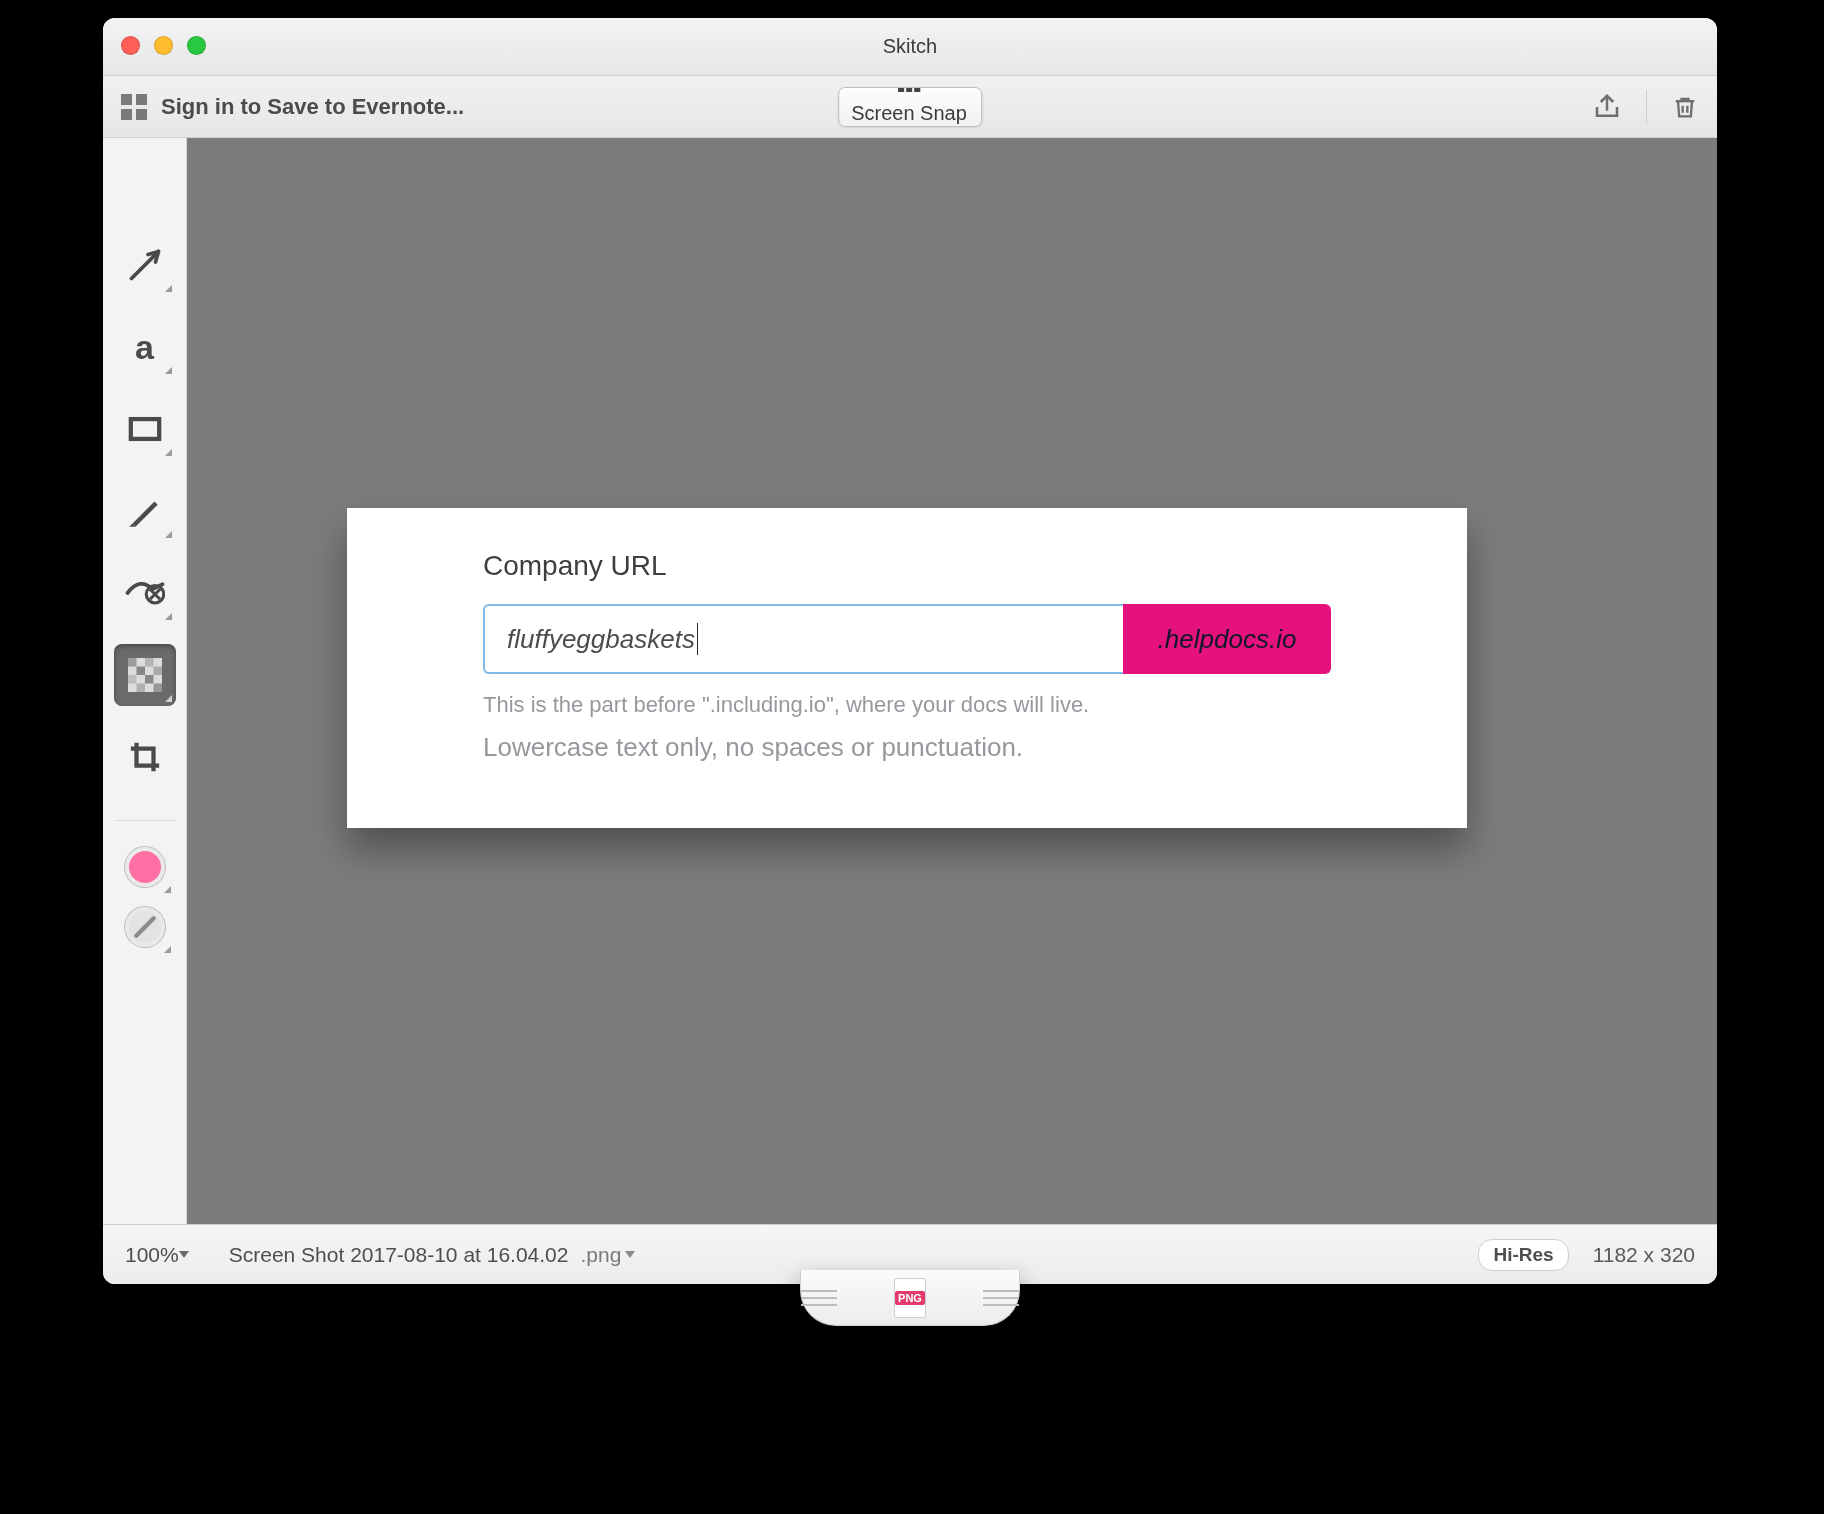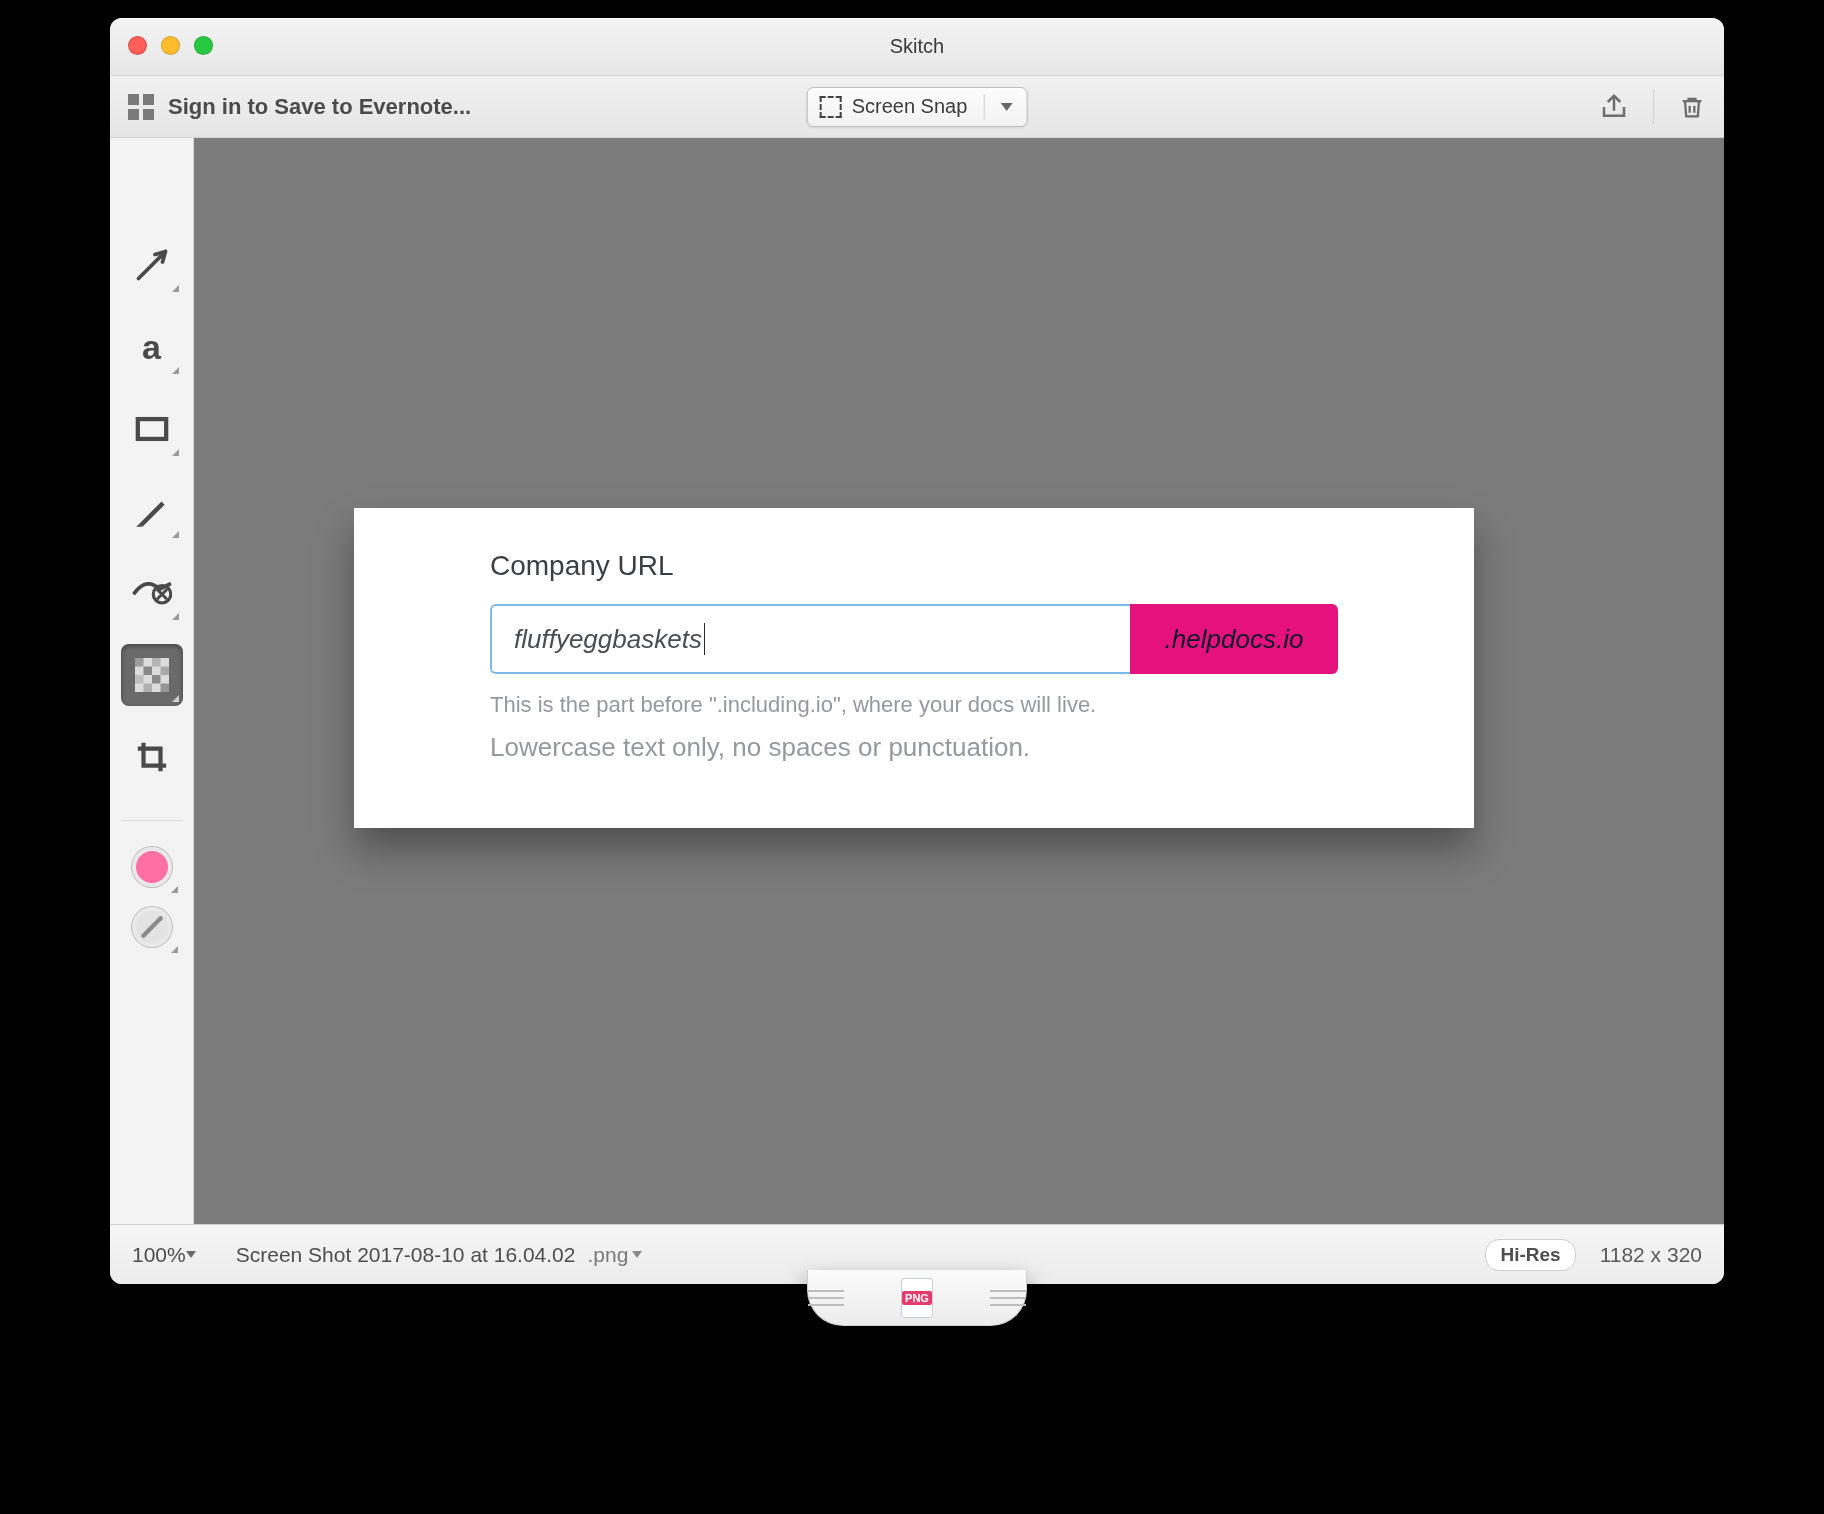--- a/index.html
+++ b/index.html
@@ -2,21 +2,21 @@
 <html><head>
 <meta charset="utf-8">
 <style>
   * { box-sizing: border-box; margin: 0; padding: 0; }
   html, body { width: 1824px; height: 1514px; background: #000; font-family: -apple-system, "Helvetica Neue", Arial, sans-serif; }
   .stage { position: relative; width: 1824px; height: 1514px; }
 
   
   .window {
     position: absolute;
-    left: 110px; top: 18px;
+    left: 103px; top: 18px;
     width: 1614px; height: 1266px;
     background: #efefef;
     border-radius: 12px;
     box-shadow: 0 30px 80px rgba(0,0,0,.55);
     overflow: visible;
   }
   .titlebar {
     height: 58px;
     background: linear-gradient(#f3f3f3,#e7e7e7);
     border-bottom: 1px solid #d0d0d0;
@@ -41,20 +41,21 @@
   .signin { margin-left: 14px; font-size: 22px; font-weight: 700; color:#4b4b4b; }
 
   .capture-btn {
     position:absolute; left:50%; transform:translateX(-50%);
     height: 40px; padding: 0 14px 0 12px;
     background: linear-gradient(#fdfdfd,#f2f2f2);
     border: 1px solid #bdbdbd; border-radius: 7px;
     display:flex; align-items:center; gap:10px;
     font-size: 20px; color:#3b3b3b;
     box-shadow: 0 1px 0 rgba(255,255,255,.8) inset, 0 1px 2px rgba(0,0,0,.08);
+    flex-direction: column;
   }
   .capture-btn .divider { width:1px; height:26px; background:#cfcfcf; margin:0 6px; }
   .capture-btn .tri { width:0;height:0;border-left:6px solid transparent;border-right:6px solid transparent;border-top:8px solid #6a6a6a; }
   .crop-ico { width:22px;height:22px;border:2px dashed #444; position:relative; }
 
   .right-tools { margin-left:auto; display:flex; align-items:center; gap:24px; }
   .share-ico svg, .trash-ico svg { display:block; }
   .vline { width:1px; height:34px; background:#cfcfcf; }
 
   .body {

